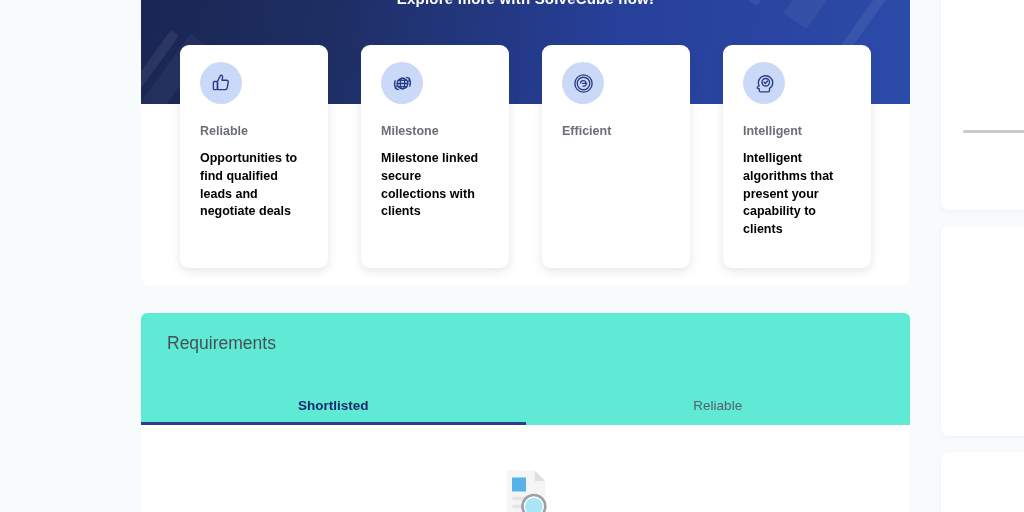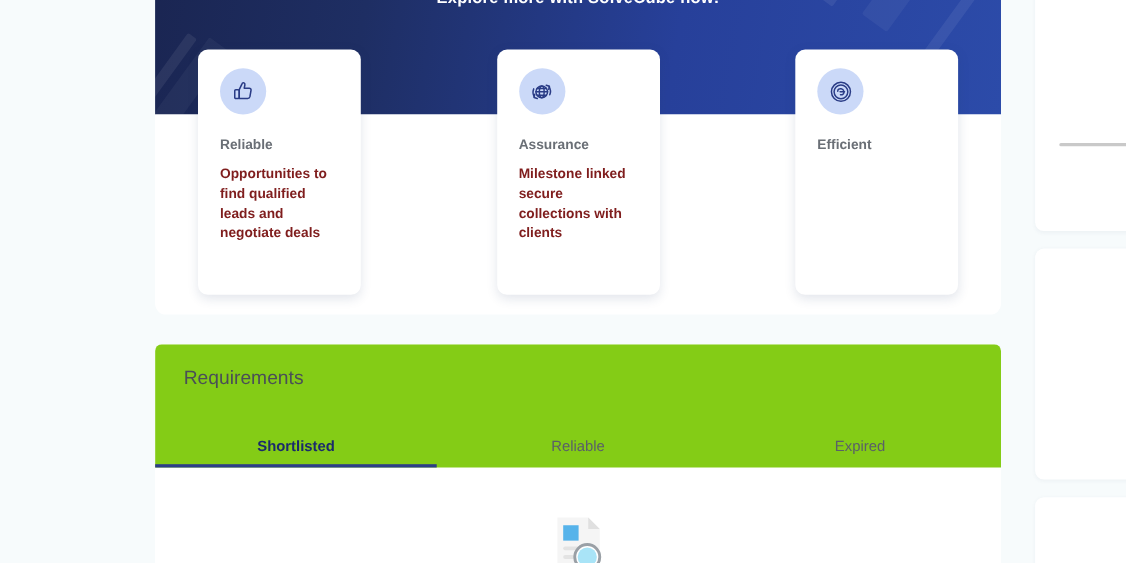--- a/index.html
+++ b/index.html
@@ -105,35 +105,35 @@
   .icon-circle svg { display: block; }
   .card-title {
     margin-top: 20px;
     font-size: 12.5px;
     color: #6a6f76;
   }
   .card-desc {
     margin-top: 12px;
     font-size: 12.5px;
     line-height: 17.8px;
-    color: #7f1d1d;
+    color: #000000;
   }
 
   
   .req-panel {
     position: absolute;
     left: 141px; top: 313px;
     width: 769px; height: 260px;
     background: #ffffff;
     border-radius: 6px;
     overflow: hidden;
   }
   .req-head {
     height: 112px;
-    background: #84cc16;
+    background: #5eead4;
     position: relative;
   }
   .req-title {
     position: absolute;
     left: 26px; top: 20px;
     font-size: 17.5px;
     color: #4a4f57;
   }
   .tabs {
     position: absolute;
@@ -208,47 +208,57 @@
           <ellipse cx="12" cy="12" rx="2.1" ry="5.1"></ellipse>
           <line x1="6.9" y1="12" x2="17.1" y2="12"></line>
           <line x1="7.9" y1="9" x2="16.1" y2="9"></line>
           <line x1="7.9" y1="15" x2="16.1" y2="15"></line>
           <path d="M18.4 7.4 A8 8 0 0 1 19 14.6"></path>
           <path d="M5.6 16.6 A8 8 0 0 1 5 9.4"></path>
           <polyline points="15.9,6.2 18.7,7.1 18.1,9.9"></polyline>
           <polyline points="8.1,17.8 5.3,16.9 5.9,14.1"></polyline>
         </svg>
       </div>
-      <div class="card-title">Assurance</div>
+      <div class="card-title">Milestone</div>
       <div class="card-desc">Milestone linked secure collections with clients</div>
     </div>
 
     <div class="card">
       <div class="icon-circle">
         <svg width="25" height="25" viewBox="0 0 24 24" fill="none" stroke="#2a3c86" stroke-width="1.3" stroke-linecap="round" stroke-linejoin="round">
           <circle cx="12" cy="12" r="8.3"></circle>
           <circle cx="12" cy="12" r="6"></circle>
           <path d="M9.2 11.4 C9.2 9.9 10.6 9 12.2 9.3 C13.4 9.5 14.2 10.2 14.4 11.1"></path>
           <path d="M14.6 12.4 C14.6 13.9 13.2 14.8 11.6 14.5"></path>
           <line x1="11.3" y1="11.9" x2="15.1" y2="11.9"></line>
         </svg>
       </div>
       <div class="card-title">Efficient</div>
     </div>
 
+    <div class="card">
+      <div class="icon-circle">
+        <svg width="25" height="25" viewBox="0 0 24 24" fill="none" stroke="#2a3c86" stroke-width="1.3" stroke-linecap="round" stroke-linejoin="round">
+          <path d="M16.8 18.9 L16.8 16.6 C18.7 15.5 19.9 13.5 19.9 11.2 C19.9 7.5 16.8 4.6 13 4.6 C9.2 4.6 6.1 7.5 6.1 11.2 C6.1 12.3 6.4 13.3 6.9 14.2 L5.3 15.5 C4.9 15.8 5 16.4 5.5 16.6 L7 17.1 L7 18.9 C7 19.5 7.5 20 8.1 20 L15.7 20 C16.3 20 16.8 19.5 16.8 18.9 Z"></path>
+          <circle cx="13.2" cy="10.8" r="3.6"></circle>
+          <polyline points="11.6,10.8 12.8,12 14.9,9.6"></polyline>
+        </svg>
+      </div>
+      <div class="card-title">Intelligent</div>
+      <div class="card-desc">Intelligent algorithms that present your capability to clients</div>
+    </div>
 
   </div>
 
   <div class="req-panel">
     <div class="req-head">
       <div class="req-title">Requirements</div>
       <div class="tabs">
         <div class="tab active">Shortlisted</div>
         <div class="tab">Reliable</div>
-        <div class="tab">Expired</div>
       </div>
     </div>
     <div class="req-body">
       <svg class="empty-icon" viewBox="0 0 64 64">
         <path d="M10 4 H42 L54 16 V60 H10 Z" fill="#f5f5f5"></path>
         <path d="M42 4 L54 16 H42 Z" fill="#e0e0e0"></path>
         <rect x="16" y="12" width="16" height="16" fill="#56b3ea"></rect>
         <rect x="16" y="34" width="26" height="4" rx="2" fill="#e3e3e3"></rect>
         <rect x="16" y="43" width="26" height="4" rx="2" fill="#e3e3e3"></rect>
         <circle cx="41" cy="45" r="13" fill="#ffffff" stroke="#9aa0a6" stroke-width="3"></circle>

